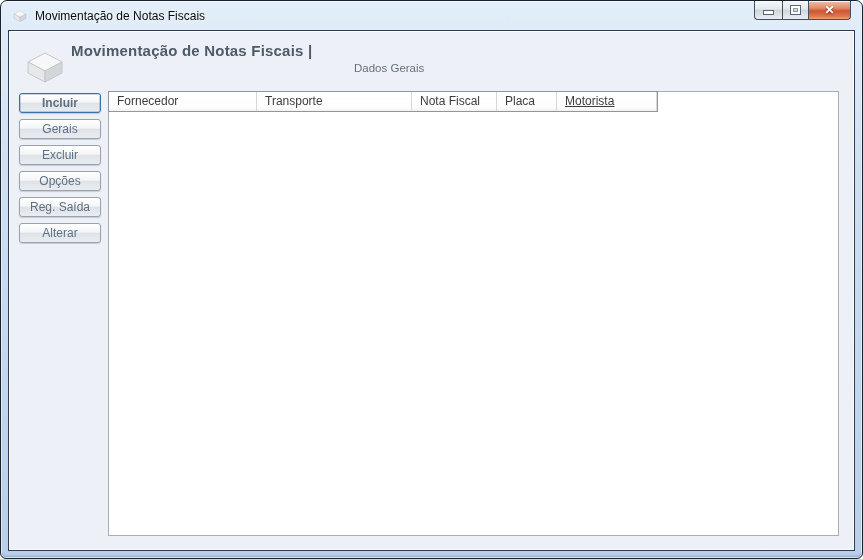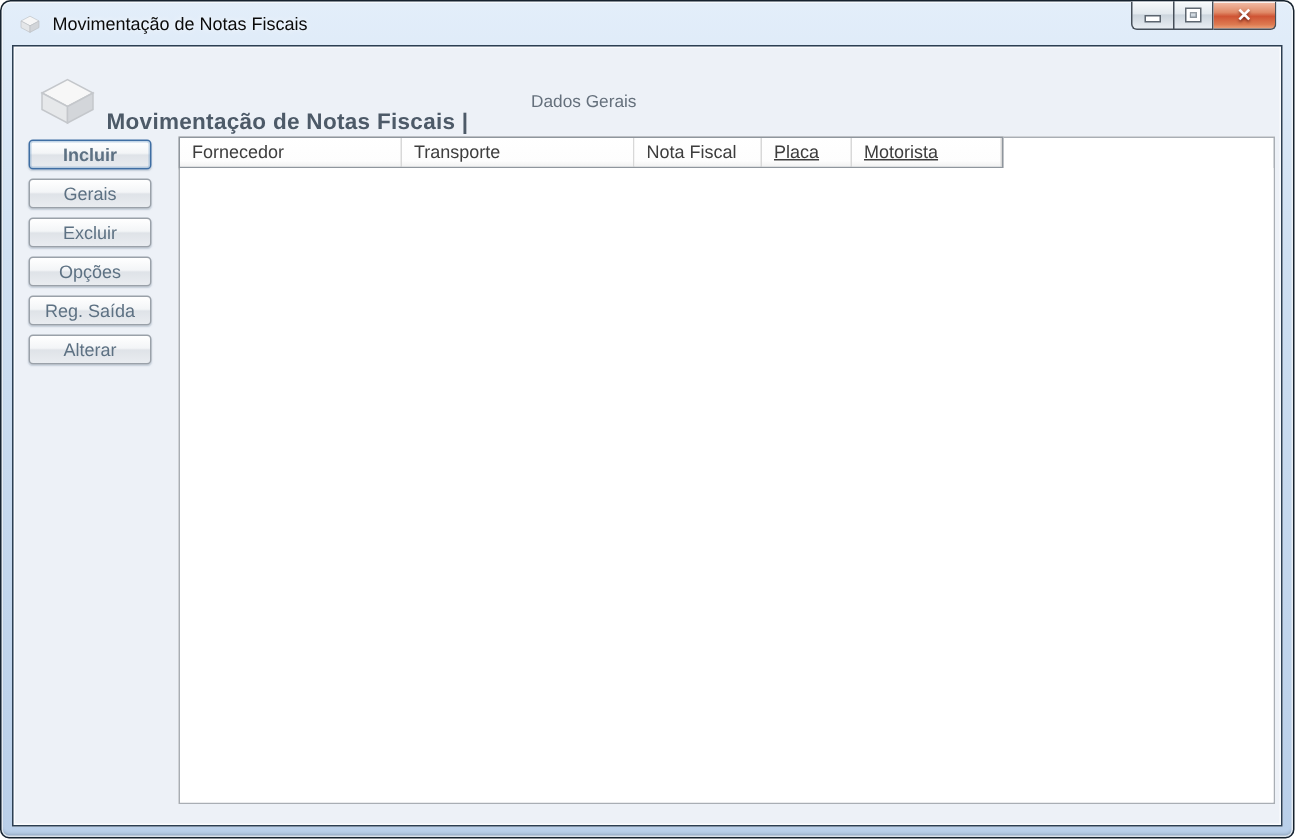--- a/index.html
+++ b/index.html
@@ -65,21 +65,21 @@
   .client {
     position:absolute; left:7px; top:29px; right:7px; bottom:7px;
     background:#edf1f7;
     border:1px solid #2c3f52;
     box-shadow:inset 0 0 0 1px rgba(255,255,255,.75);
   }
 
   
   .page-header-icon { position:absolute; left:14px; top:18px; width:44px; height:36px; }
   .page-title {
-    position:absolute; left:62px; top:42px;
+    position:absolute; left:62px; top:11px;
     font-size:15px; font-weight:bold; color:#4d5a68; letter-spacing:.2px;
     white-space:nowrap;
   }
   .page-subtitle {
     position:absolute; left:345px; top:31px;
     font-size:11.5px; color:#65707c; white-space:nowrap;
   }
 
   
   .actions {
@@ -100,42 +100,41 @@
     box-shadow:inset 0 0 0 1px rgba(90,140,190,.35), 0 1px 1px rgba(120,140,160,.35);
     font-weight:bold;
   }
 
   
   .list-panel {
     position:absolute; left:99px; top:60px;
     width:731px; height:445px;
     background:#ffffff;
     border:1px solid #a9aeb4;
-    margin-left:11px;
   }
   .grid-header {
     position:absolute; left:-1px; top:-1px;
     display:flex;
     border:1px solid #8f969d;
     background:#ffffff;
     box-shadow:0 1px 0 rgba(160,165,170,.55);
   }
   .grid-col {
     height:19px; line-height:19px;
     font-size:12px; color:#3d3d3d;
     padding-left:8px;
     border-right:1px solid #d8d8d8;
     background:linear-gradient(180deg,#ffffff 0%,#fdfdfd 80%,#f2f2f2 100%);
     white-space:nowrap; overflow:hidden;
     cursor:default;
   }
   .grid-col:nth-child(1){ width:148px; }
   .grid-col:nth-child(2){ width:155px; }
   .grid-col:nth-child(3){ width:85px;  }
-  .grid-col:nth-child(4){ width:60px;text-decoration:underline;  }
+  .grid-col:nth-child(4){ width:60px;  }
   .grid-col:nth-child(5){ width:100px;text-decoration:underline; }
   .grid-col:nth-child(6){ width:126px; border-right:none; }
 
   .grid-body { position:absolute; left:0; top:20px; right:0; bottom:0; background:#ffffff; }
 </style>
 </head>
 <body>
 
 <div class="window">
 

